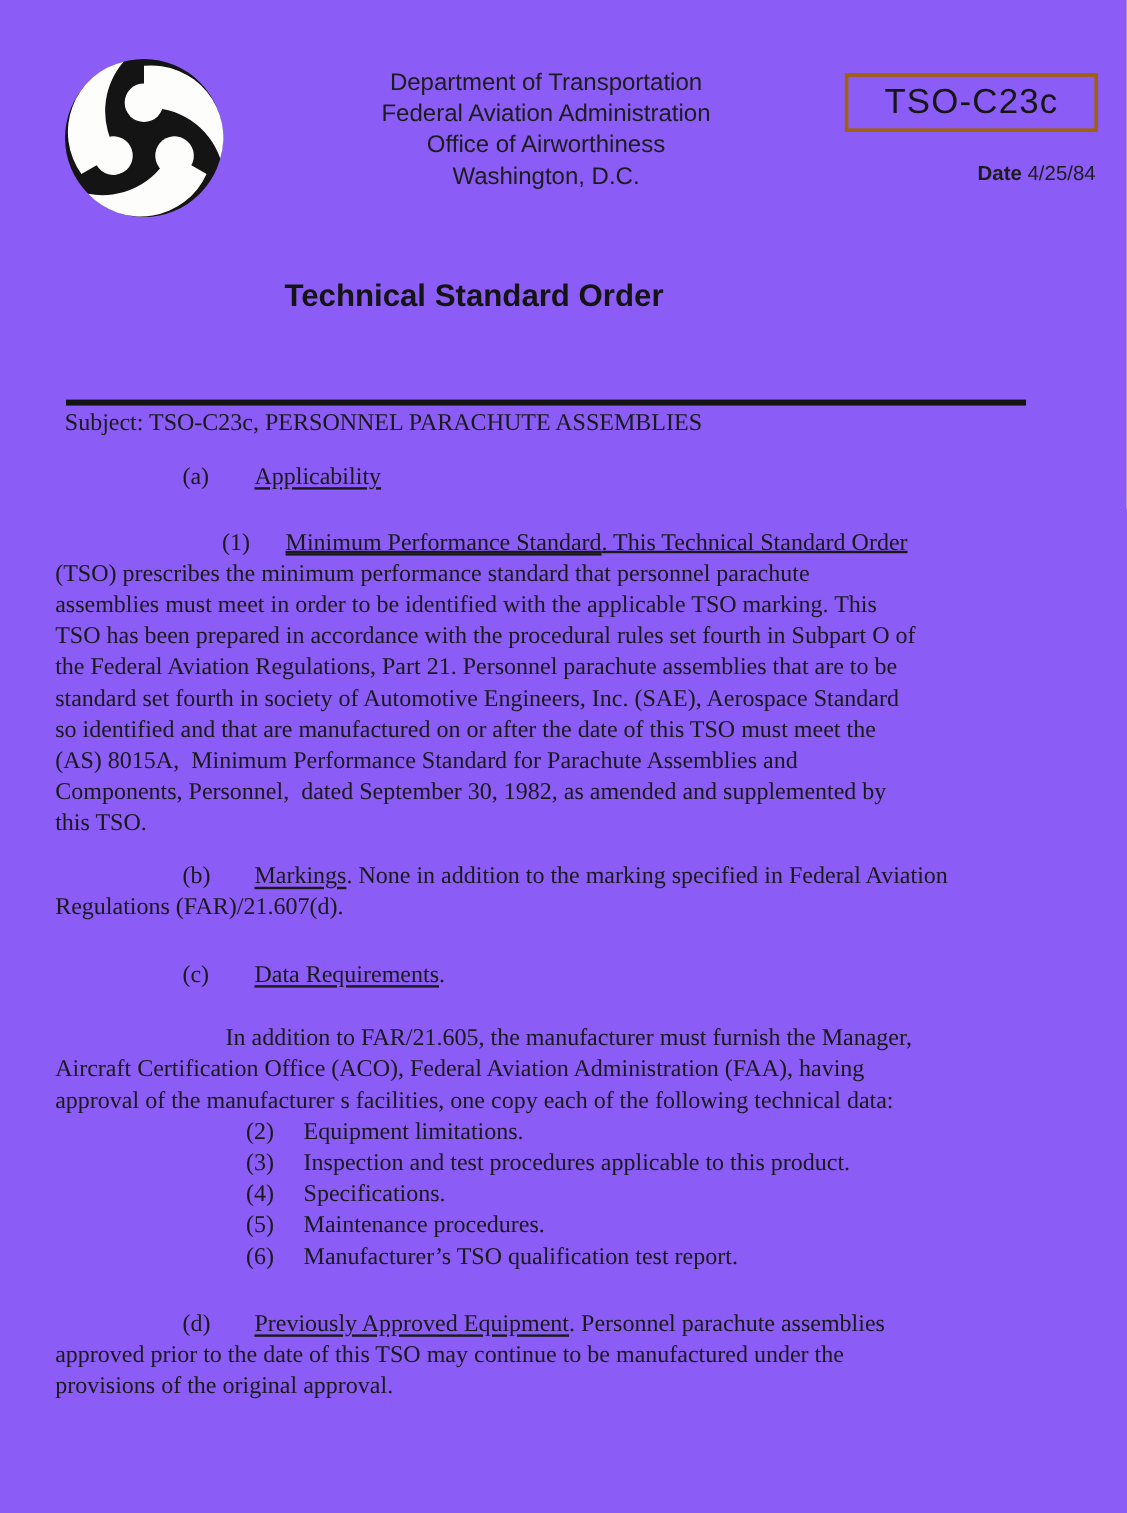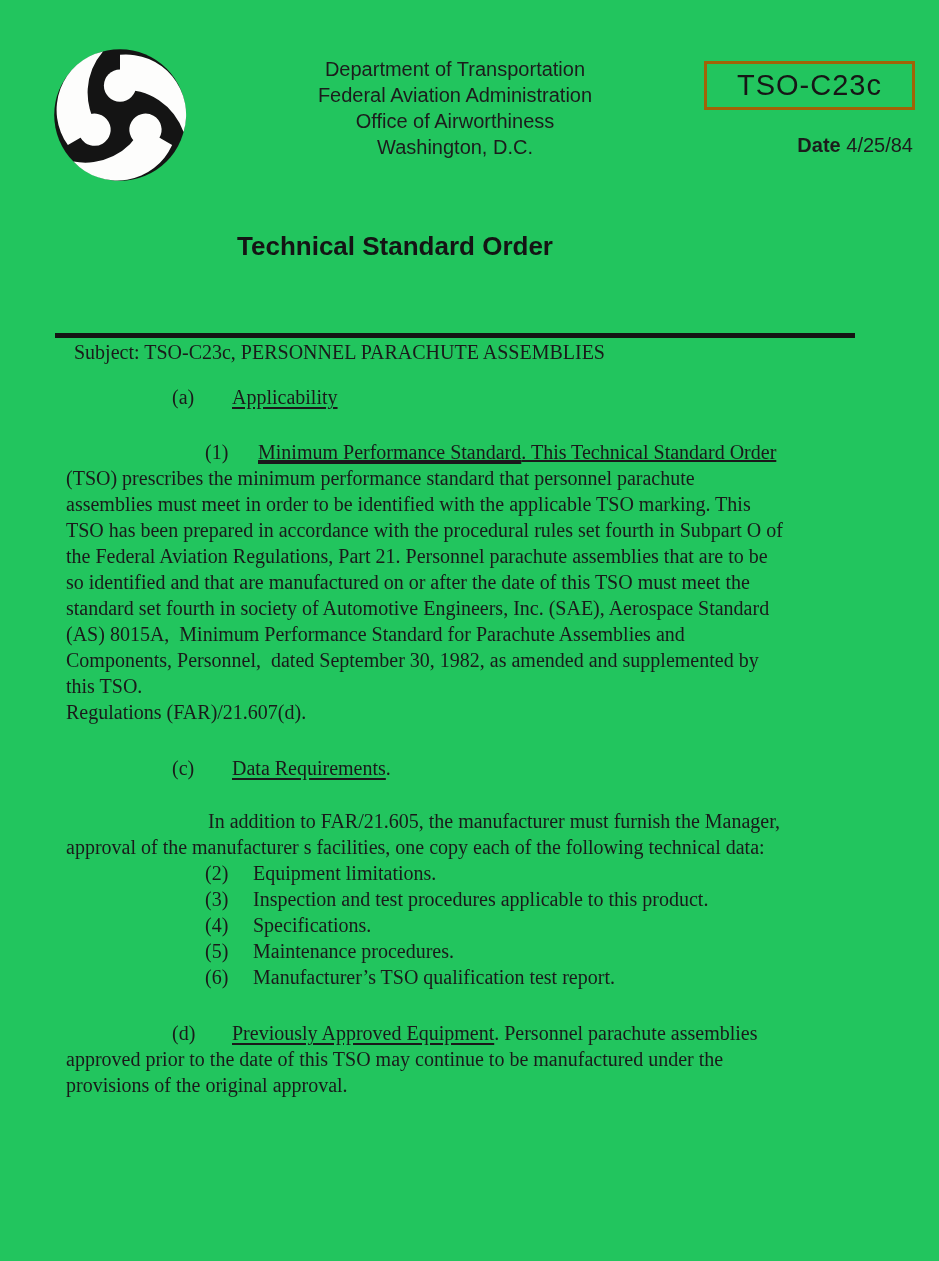--- a/index.html
+++ b/index.html
@@ -1,52 +1,52 @@
 <!DOCTYPE html>
 <html><head>
 <meta charset="utf-8">
 <style>
   html,body{margin:0;padding:0;background:#e9e9e9;}
   .page{
     position:relative;
     width:939px;height:1261px;
-    background:#22c55e;
+    background:#8b5cf6;
     overflow:hidden;
     font-family:"Liberation Serif", serif;
     color:#1a1a1a;
   }
   
   .logo{position:absolute;left:50px;top:45px;width:140px;height:140px;}
   .agency{
     position:absolute;left:255px;top:56px;width:400px;
     font-family:"Liberation Sans", sans-serif;
     font-size:20px;line-height:26px;text-align:center;color:#1c1c1c;
   }
   .tso-box{
     position:absolute;left:704px;top:61px;width:205px;height:43px;
     border:3px solid #a16207;
     font-family:"Liberation Sans", sans-serif;
     font-size:29px;line-height:43px;text-align:center;letter-spacing:1px;color:#161616;
   }
   .date-line{
     position:absolute;left:704px;top:133px;width:209px;
     font-family:"Liberation Sans", sans-serif;
-    font-size:20px;line-height:24px;text-align:right;color:#1c1c1c;
+    font-size:17px;line-height:24px;text-align:right;color:#1c1c1c;
   }
   .date-line .b{font-weight:bold;}
   
   .doc-title{
     position:absolute;left:0;top:231px;width:790px;
     font-family:"Liberation Sans", sans-serif;
     font-size:26px;font-weight:bold;text-align:center;color:#141414;
   }
   .rule{position:absolute;left:55px;top:333px;width:800px;height:5px;background:#141414;}
   
   .body-text{position:absolute;left:46px;top:339px;width:880px;font-size:20px;}
-  .line{line-height:26px;white-space:pre;margin-left:20px;}
+  .line{line-height:26px;white-space:pre;}
   .u{text-decoration:underline;text-underline-offset:3px;text-decoration-thickness:1.5px;}
   .pnum{display:inline-block;}
   .subject{padding-left:8px;}
   .sec{padding-left:106px;}
   .sec .pnum{width:60px;}
   .p1-first{padding-left:139px;text-decoration:underline;}
   .p1-first .pnum{width:53px;}
   .cpara-first{padding-left:142px;}
   .mt-a{margin-top:19px;}
   .mt-a1{margin-top:29px;}
@@ -104,35 +104,37 @@
     <div class="line subject">Subject: TSO-C23c, PERSONNEL PARACHUTE ASSEMBLIES</div>
 
     <div class="line sec mt-a"><span class="pnum">(a)</span><span class="u">Applicability</span></div>
 
     <div>
       <div class="line p1-first mt-a1"><span class="pnum">(1)</span><span class="u">Minimum Performance Standard</span><span>. This Technical Standard Order</span></div>
       <div class="line">(TSO) prescribes the minimum performance standard that personnel parachute</div>
       <div class="line">assemblies must meet in order to be identified with the applicable TSO marking. This</div>
       <div class="line">TSO has been prepared in accordance with the procedural rules set fourth in Subpart O of</div>
       <div class="line">the Federal Aviation Regulations, Part 21. Personnel parachute assemblies that are to be</div>
+      <div class="line">standard set fourth in society of Automotive Engineers, Inc. (SAE), Aerospace Standard</div>
       <div class="line">so identified and that are manufactured on or after the date of this TSO must meet the</div>
-      <div class="line">standard set fourth in society of Automotive Engineers, Inc. (SAE), Aerospace Standard</div>
       <div class="line">(AS) 8015A,  Minimum Performance Standard for Parachute Assemblies and</div>
       <div class="line">Components, Personnel,  dated September 30, 1982, as amended and supplemented by</div>
       <div class="line">this TSO.</div>
     </div>
 
     <div>
+      <div class="line sec mt-b"><span class="pnum">(b)</span><span class="u">Markings</span><span>. None in addition to the marking specified in Federal Aviation</span></div>
       <div class="line">Regulations (FAR)/21.607(d).</div>
     </div>
 
     <div class="line sec mt-c"><span class="pnum">(c)</span><span class="u">Data Requirements</span><span>.</span></div>
 
     <div>
       <div class="line cpara-first mt-cp">In addition to FAR/21.605, the manufacturer must furnish the Manager,</div>
+      <div class="line">Aircraft Certification Office (ACO), Federal Aviation Administration (FAA), having</div>
       <div class="line">approval of the manufacturer s facilities, one copy each of the following technical data:</div>
     </div>
 
     <div>
       <div class="li"><span class="pnum">(2)</span><span>Equipment limitations.</span></div>
       <div class="li"><span class="pnum">(3)</span><span>Inspection and test procedures applicable to this product.</span></div>
       <div class="li"><span class="pnum">(4)</span><span>Specifications.</span></div>
       <div class="li"><span class="pnum">(5)</span><span>Maintenance procedures.</span></div>
       <div class="li"><span class="pnum">(6)</span><span>Manufacturer’s TSO qualification test report.</span></div>
     </div>

